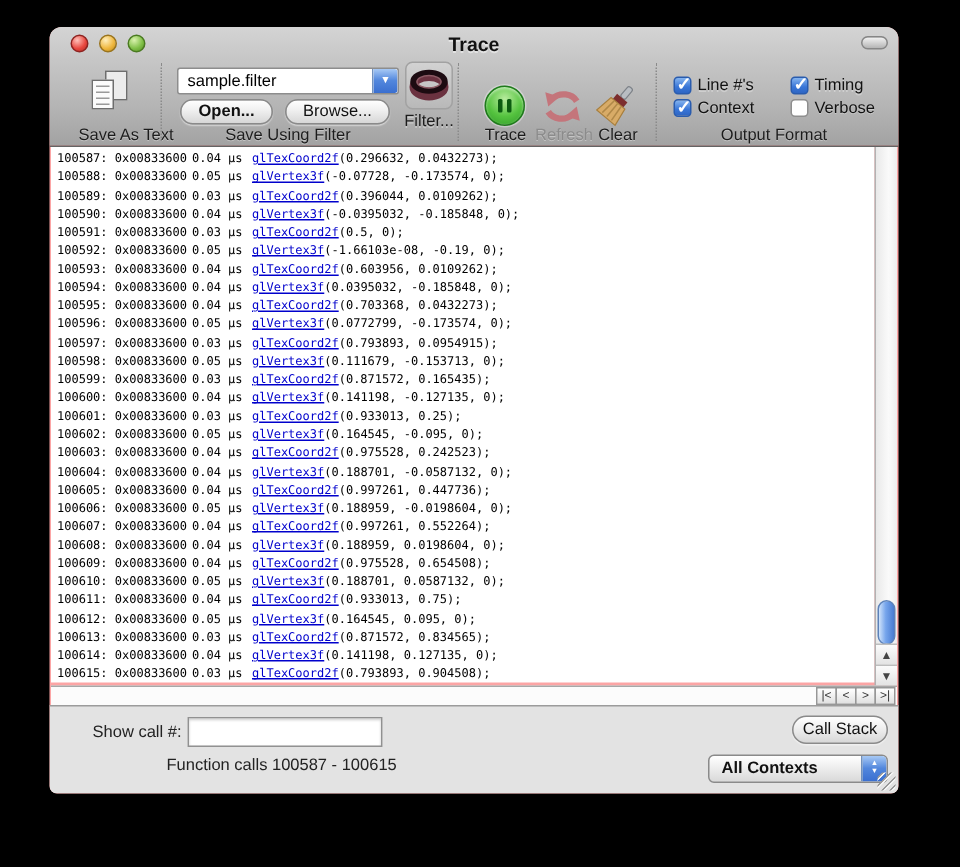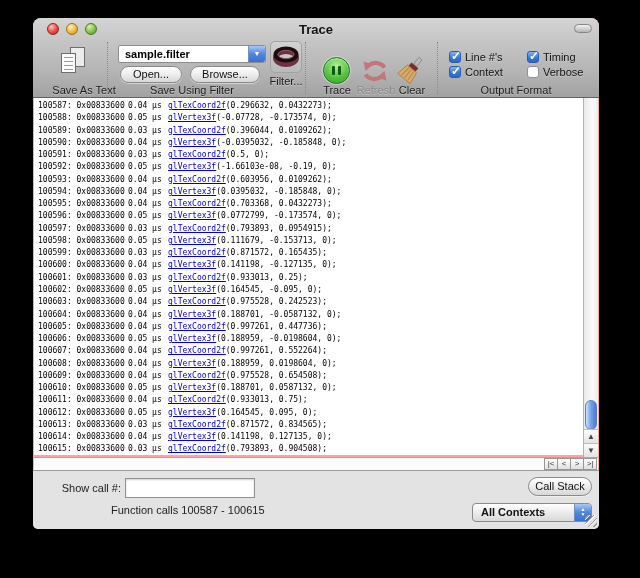--- a/index.html
+++ b/index.html
@@ -33,21 +33,21 @@
   
   .icon-pages { position:absolute; left:27px; top:29px; width:26px; height:28px; }
   .page { position:absolute; background:#fbfbfb; border:1px solid #6e6e6e; width:15px; height:20px; }
   .page.back  { right:1px; top:0; background:#ececec; }
   .page.front { left:1px; top:6px; }
   .page.front i { display:block; height:1px; background:#9a9a9a; margin:3px 2px 0 2px; }
 
   
   .combo { position:absolute; left:85px; top:27px; width:148px; height:18px; background:#fff;
            border:1px solid #8d8d8d; border-radius:2px; }
-  .combo .val { position:absolute; left:6px; top:2px; font-size:11px; font-weight:bold; color:#000; }
+  .combo .val { position:absolute; left:6px; top:2px; font-size:11px; font-weight:normal; color:#000; }
   .combo .btn { position:absolute; right:0; top:0; bottom:0; width:17px; border-radius:0 2px 2px 0;
                 background:linear-gradient(#a7c9f5,#5287dd 48%,#3a6fd0); border-left:1px solid #7191bd;
                 color:#fff; font-size:7px; line-height:16px; text-align:center; }
 
   .aqua-btn { position:absolute; height:17px; border:1px solid #8a8a8a; border-radius:9px;
               background:linear-gradient(#ffffff,#efefef 45%,#d7d7d7);
               font-size:11px; color:#111; text-align:center; line-height:15px;
               box-shadow:0 1px 1px rgba(255,255,255,.5); }
 
   
@@ -145,21 +145,21 @@
           </div>
       </div>
       <div class="tb-label" style="left:12px; width:78px;">Save As Text</div>
 
       <div class="sep" style="left:74px;"></div>
 
       <div class="combo">
         <span class="val">sample.filter</span>
         <span class="btn">▼</span>
       </div>
-      <div class="aqua-btn" style="left:87px; top:48px; width:62px;">Open...</div>
+      <div class="aqua-btn" style="left:87px; top:48px; width:62px;font-weight:bold;">Open...</div>
       <div class="aqua-btn" style="left:157px; top:48px; width:70px;">Browse...</div>
       <div class="tb-label" style="left:84px; width:150px;">Save Using Filter</div>
 
       <div class="filter-tile">
         <svg width="28" height="26" viewBox="0 0 28 26">
           <ellipse cx="14" cy="14" rx="10.5" ry="6.5" fill="none" stroke="#6b3240" stroke-width="5"></ellipse>
           <ellipse cx="14" cy="10.5" rx="10.5" ry="6" fill="none" stroke="#1c0b11" stroke-width="4"></ellipse>
           <ellipse cx="14" cy="10.5" rx="8" ry="4.2" fill="none" stroke="#8c5a64" stroke-width="1"></ellipse>
         </svg>
       </div>

